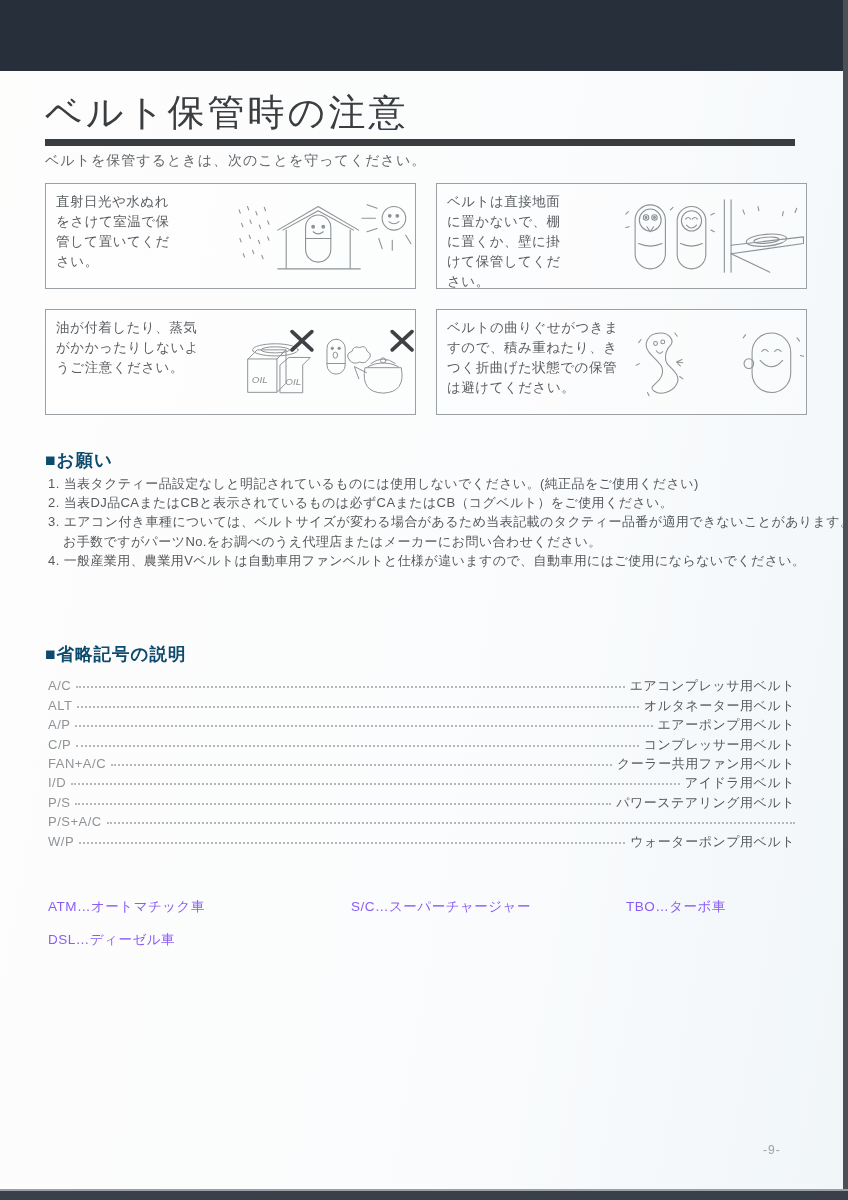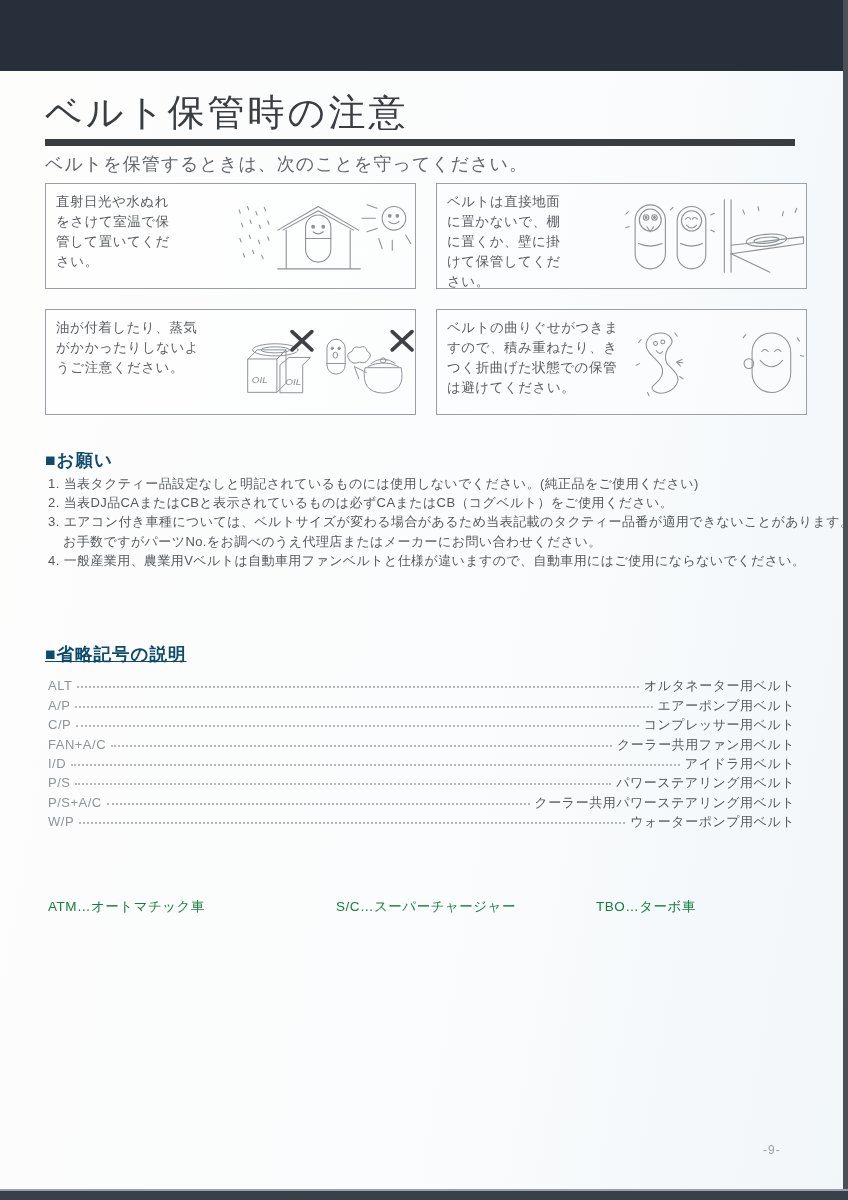--- a/index.html
+++ b/index.html
@@ -12,21 +12,21 @@
   .top-band{position:absolute;left:0;top:0;width:848px;height:71px;background:#272f3a;}
   .right-strip{position:absolute;top:0;right:0;width:5px;height:1200px;background:#4b5056;}
   .bottom-strip{position:absolute;left:0;bottom:0;width:848px;height:9px;background:#39404a;border-top:2px solid #9aa0a6;}
 
   .page-title{
     position:absolute;left:45px;top:94px;margin:0;
     font-size:37px;font-weight:normal;color:#3b3e41;letter-spacing:3px;line-height:1;
     white-space:nowrap;
   }
   .title-rule{position:absolute;left:45px;top:139px;width:750px;height:7px;background:#3a3d40;}
-  .intro{position:absolute;left:45px;top:152px;margin:0;font-size:18px;color:#63676b;letter-spacing:1px;white-space:nowrap;}
+  .intro{position:absolute;left:45px;top:152px;margin:0;font-size:14px;color:#63676b;letter-spacing:1px;white-space:nowrap;}
 
   .box-grid{
     position:absolute;left:45px;top:183px;width:760px;
     display:grid;grid-template-columns:371px 371px;column-gap:17px;row-gap:13px;gap:20px;
   }
   .pre-box{height:104px;border:1px solid #9aa0a4;display:flex;background:rgba(255,255,255,0.35);}
   .pre-text{
     margin:8px 0 0 10px;width:178px;flex:0 0 auto;
     font-size:13.5px;line-height:20px;color:#5a5e62;letter-spacing:0.5px;
     white-space:pre-line;
@@ -37,31 +37,31 @@
 
   .sec-heading{
     position:absolute;left:45px;margin:0;
     font-size:17.5px;font-weight:bold;color:#0c4a6e;letter-spacing:1px;white-space:nowrap;
   }
   .notice-heading{top:448px;}
   .notice-lines{position:absolute;left:48px;top:474px;width:760px;}
   .notice-lines p{margin:0;font-size:13px;line-height:19.2px;letter-spacing:0.4px;color:#55595d;white-space:nowrap;}
   .notice-lines p.indent{padding-left:15px;}
 
-  .abbr-heading{top:642px;text-decoration:underline;}
+  .abbr-heading{top:642px;}
   .abbr-list{position:absolute;left:48px;top:675px;width:747px;}
   .abbr-row{display:flex;align-items:flex-end;height:19.4px;font-size:13px;letter-spacing:0.5px;}
   .abbr-code{color:#8f9498;white-space:nowrap;padding-right:5px;line-height:16px;}
   .abbr-leader{flex:1;border-bottom:2px dotted #b4b8bb;margin-bottom:6px;}
   .abbr-meaning{color:#54585c;white-space:nowrap;padding-left:5px;line-height:16px;}
 
   .vehicle-grid{
     position:absolute;left:48px;top:898px;width:760px;
     display:grid;grid-template-columns:288px 260px 1fr;row-gap:5px;
-    font-size:13.5px;letter-spacing:0.5px;color:#15803d;
+    font-size:13.5px;letter-spacing:0.5px;color:#8b5cf6;gap:15px;
   }
   .vehicle-grid div{white-space:nowrap;line-height:18px;}
 
   .page-number{position:absolute;left:763px;top:1143px;font-size:12px;color:#9aa0a4;letter-spacing:1px;}
 </style>
 </head>
 <body>
 
 <div class="top-band"></div>
 <div class="right-strip"></div>
@@ -200,20 +200,25 @@
   <p>1. 当表タクティー品設定なしと明記されているものには使用しないでください。(純正品をご使用ください)</p>
   <p>2. 当表DJ品CAまたはCBと表示されているものは必ずCAまたはCB（コグベルト）をご使用ください。</p>
   <p>3. エアコン付き車種については、ベルトサイズが変わる場合があるため当表記載のタクティー品番が適用できないことがあります。</p>
   <p class="indent">お手数ですがパーツNo.をお調べのうえ代理店またはメーカーにお問い合わせください。</p>
   <p>4. 一般産業用、農業用Vベルトは自動車用ファンベルトと仕様が違いますので、自動車用にはご使用にならないでください。</p>
 </div>
 
 <h2 class="sec-heading abbr-heading">■省略記号の説明</h2>
 <div class="abbr-list">
   <div class="abbr-row">
+    <span class="abbr-code">A/C</span>
+    <span class="abbr-leader"></span>
+    <span class="abbr-meaning">エアコンプレッサ用ベルト</span>
+  </div>
+  <div class="abbr-row">
     <span class="abbr-code">ALT</span>
     <span class="abbr-leader"></span>
     <span class="abbr-meaning">オルタネーター用ベルト</span>
   </div>
   <div class="abbr-row">
     <span class="abbr-code">A/P</span>
     <span class="abbr-leader"></span>
     <span class="abbr-meaning">エアーポンプ用ベルト</span>
   </div>
   <div class="abbr-row">
@@ -232,28 +237,28 @@
     <span class="abbr-meaning">アイドラ用ベルト</span>
   </div>
   <div class="abbr-row">
     <span class="abbr-code">P/S</span>
     <span class="abbr-leader"></span>
     <span class="abbr-meaning">パワーステアリング用ベルト</span>
   </div>
   <div class="abbr-row">
     <span class="abbr-code">P/S+A/C</span>
     <span class="abbr-leader"></span>
-    <span class="abbr-meaning">クーラー共用パワーステアリング用ベルト</span>
   </div>
   <div class="abbr-row">
     <span class="abbr-code">W/P</span>
     <span class="abbr-leader"></span>
     <span class="abbr-meaning">ウォーターポンプ用ベルト</span>
   </div>
 </div>
 
 <div class="vehicle-grid">
   <div>ATM…オートマチック車</div>
   <div>S/C…スーパーチャージャー</div>
   <div>TBO…ターボ車</div>
+  <div>DSL…ディーゼル車</div>
 </div>
 
 <div class="page-number">-9-</div>
 
 </body></html>

